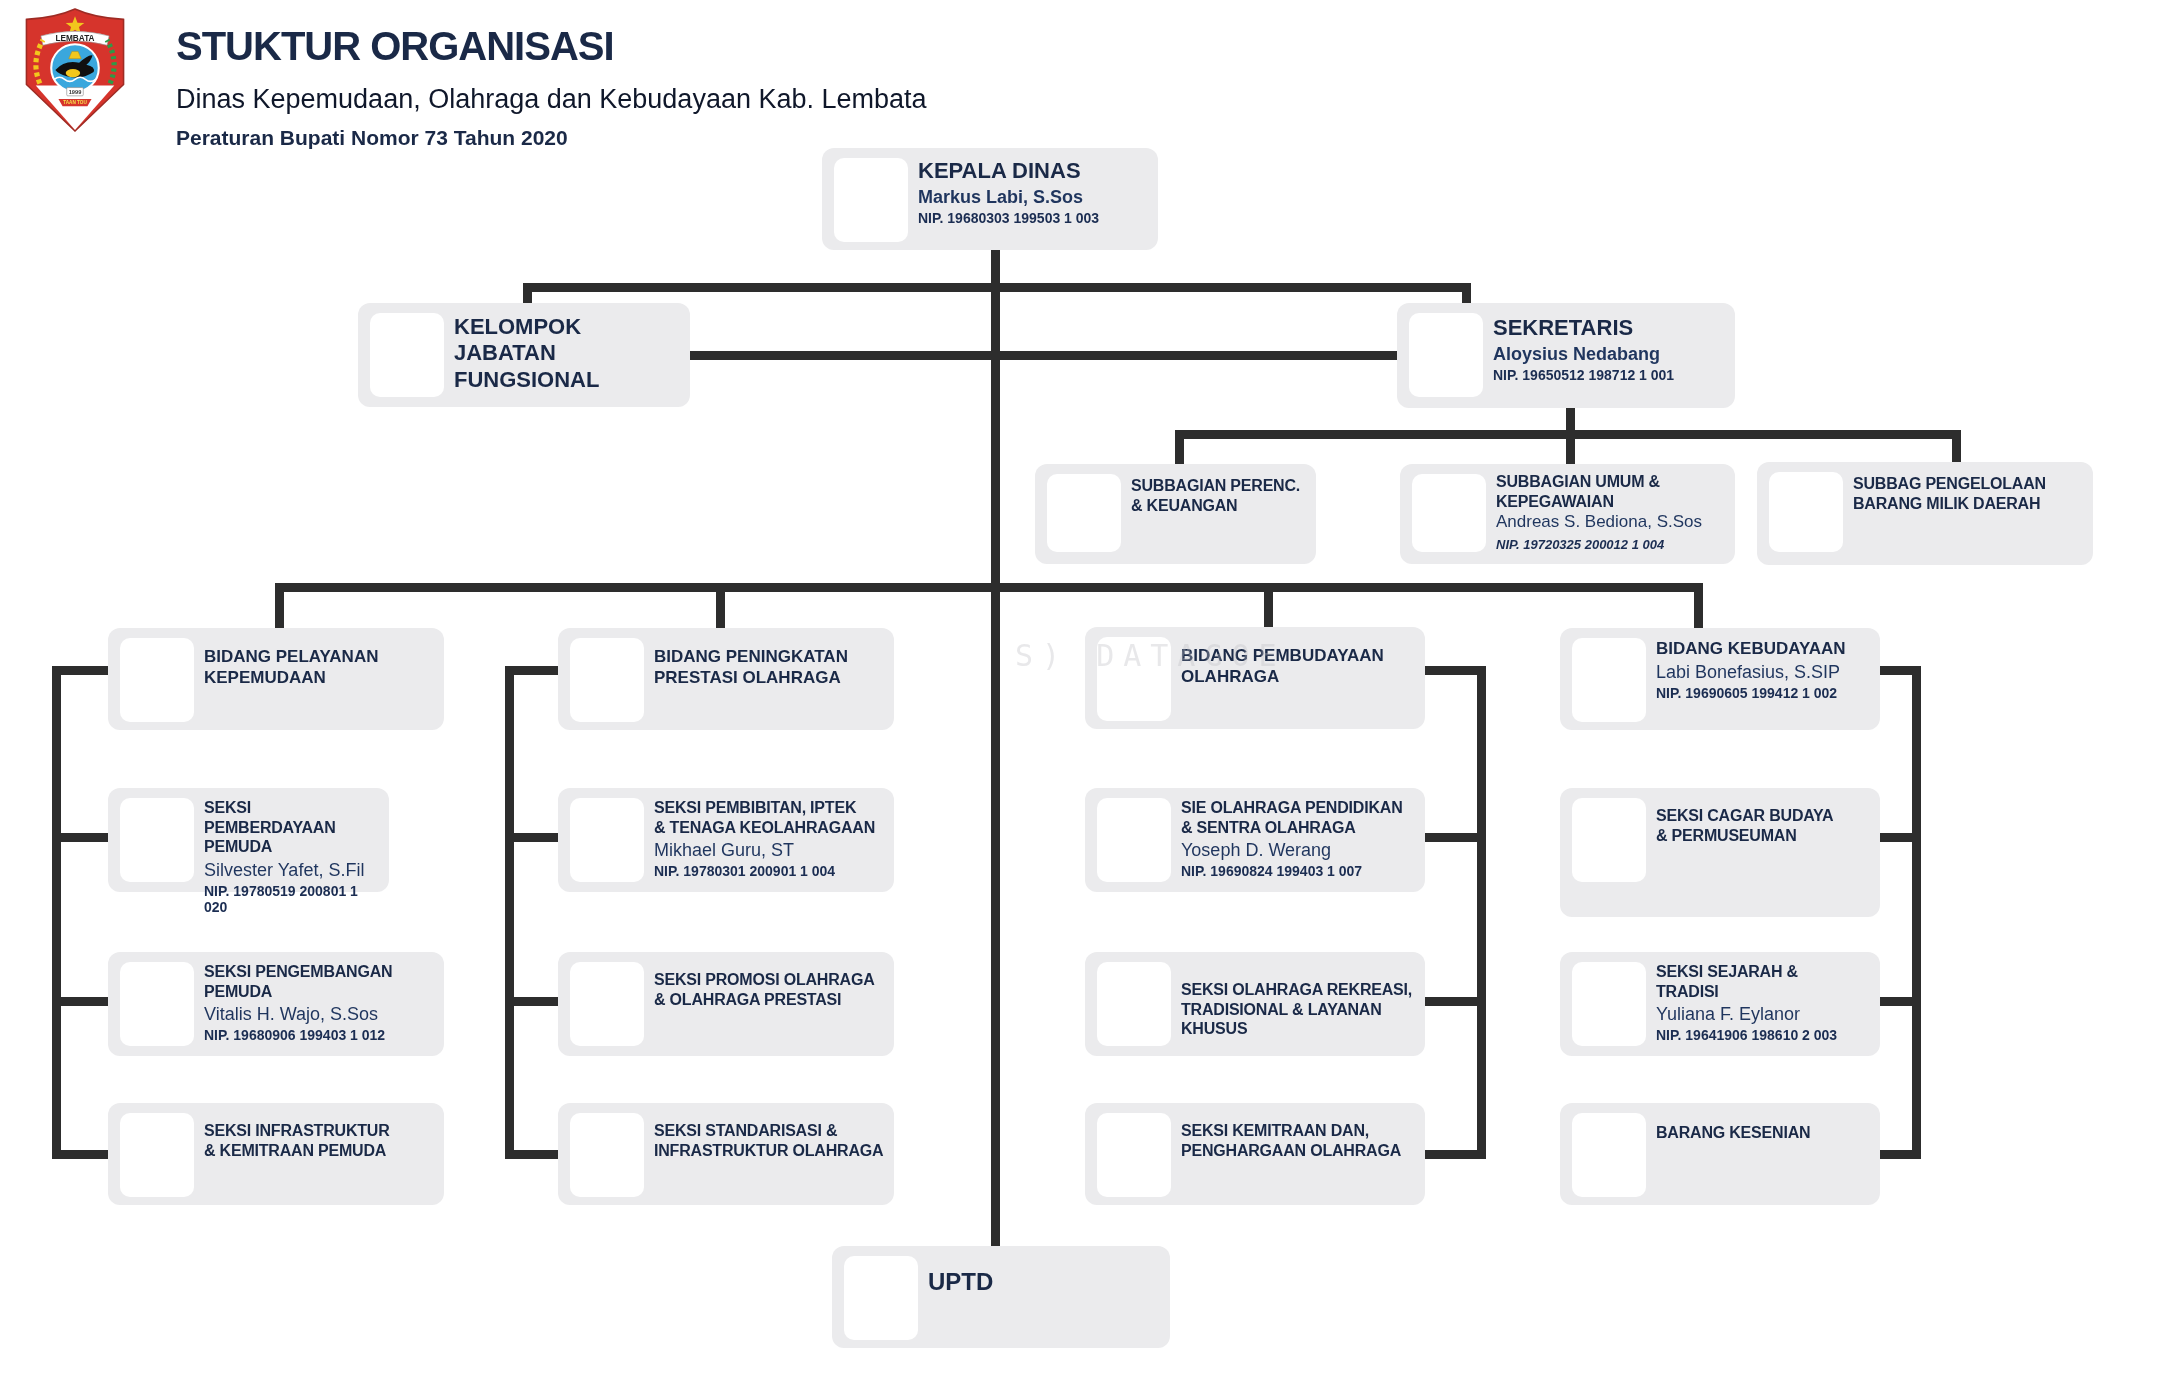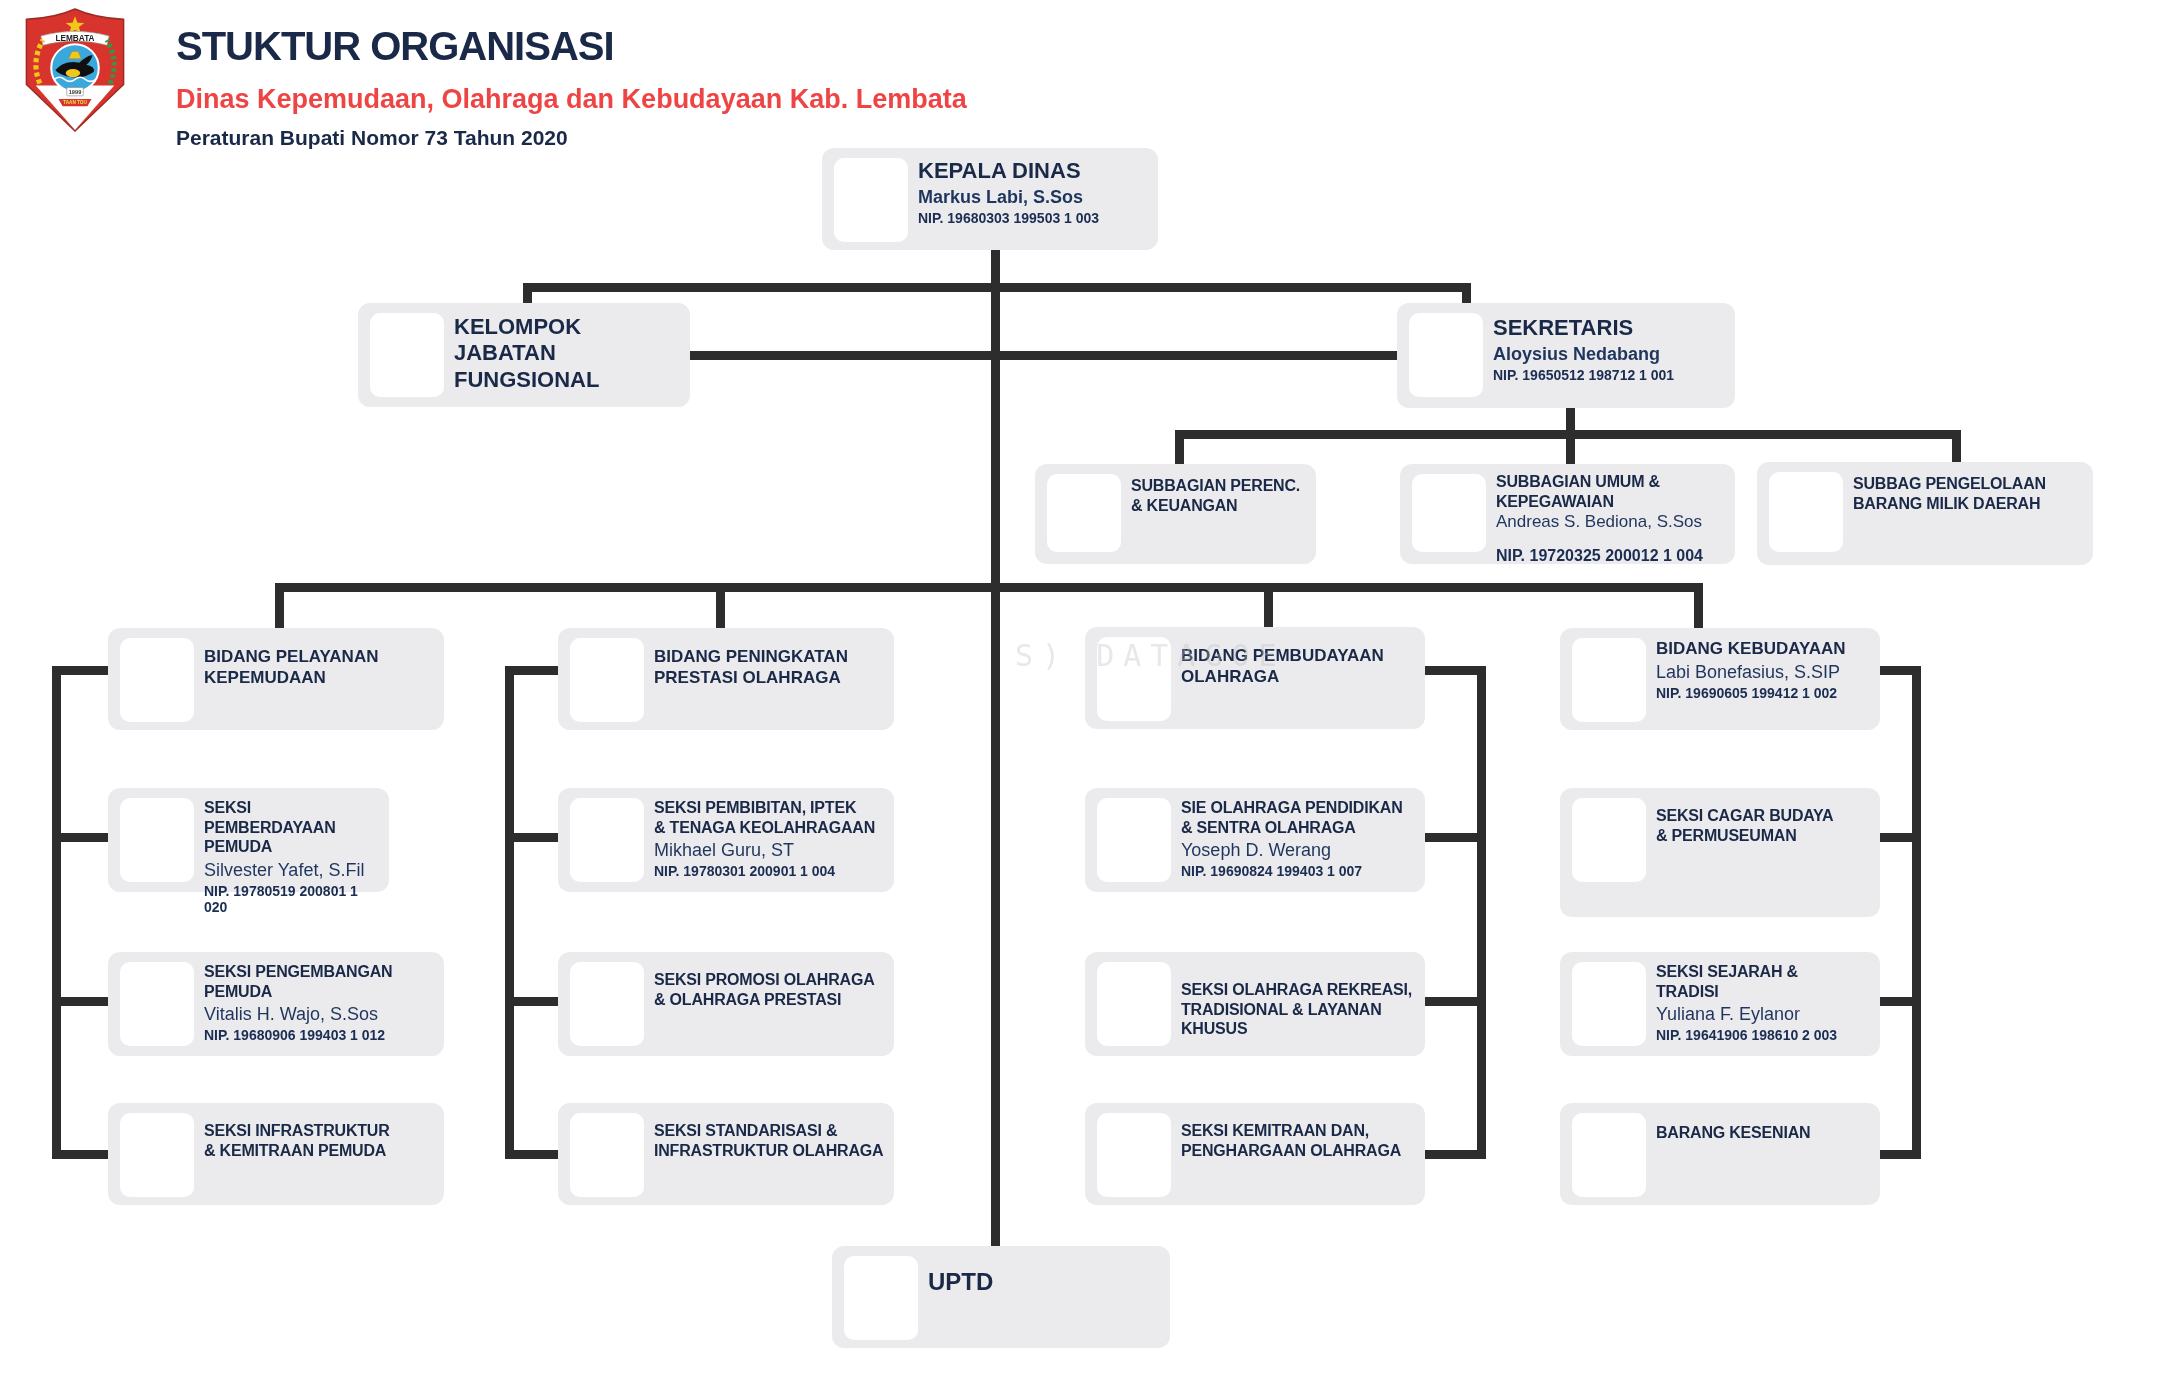--- a/index.html
+++ b/index.html
@@ -1,38 +1,38 @@
 <!DOCTYPE html>
 <html><head>
 <meta charset="utf-8">
 <style>
   html,body{margin:0;padding:0;background:#fff;}
   #canvas{position:relative;width:2165px;height:1378px;background:#ffffff;overflow:hidden;
           font-family:"Liberation Sans", sans-serif;}
   
   .hd-title{position:absolute;left:176px;top:24px;font-size:40px;font-weight:bold;letter-spacing:-1px;color:#1a2947;}
-  .hd-sub{position:absolute;left:176px;top:84px;font-size:27px;font-weight:bold;color:#ef4444;}
+  .hd-sub{position:absolute;left:176px;top:84px;font-size:27px;font-weight:normal;color:#0f172a;}
   .hd-reg{position:absolute;left:176px;top:126px;font-size:21px;font-weight:bold;color:#1a2947;}
   .logo{position:absolute;left:22px;top:8px;width:106px;height:124px;}
   
   .ln{position:absolute;background:#2d2d2d;}
   
   .node{position:absolute;background:#ebebed;border-radius:12px;}
   .photo{position:absolute;left:12px;top:10px;width:74px;height:84px;background:#ffffff;border-radius:10px;}
   .txt{position:absolute;left:96px;right:8px;top:12px;}
   .t{font-weight:bold;color:#1a2947;white-space:pre-line;line-height:1.2;}
   .t-xl{font-size:22px;}
   .t-uptd{font-size:24px;}
   .t-md{font-size:17px;line-height:1.25;}
   .t-sm{font-size:16px;line-height:1.22;letter-spacing:-0.2px;}
   .nm{font-size:18px;color:#1f355e;margin-top:3px;white-space:pre-line;}
   .nm-b{font-weight:bold;}
   .nm-sm{font-size:17px;margin-top:1px;}
   .nip{font-size:14px;font-weight:bold;color:#1b2d52;margin-top:2px;}
-  .nip-sm{font-size:16px;margin-top:15px;}
+  .nip-sm{font-size:13px;margin-top:5px;font-style:italic;}
   .watermark{position:absolute;left:1015px;top:638px;font-family:"DejaVu Sans Mono", monospace;
              font-size:30px;letter-spacing:9px;color:rgba(190,190,195,0.35);pointer-events:none;}
 </style>
 </head>
 <body>
 
 <div id="canvas">
 
   <div class="ln" style="left:991px;top:250px;width:9px;height:996px"></div>
   <div class="ln" style="left:523px;top:283px;width:948px;height:9px"></div>

